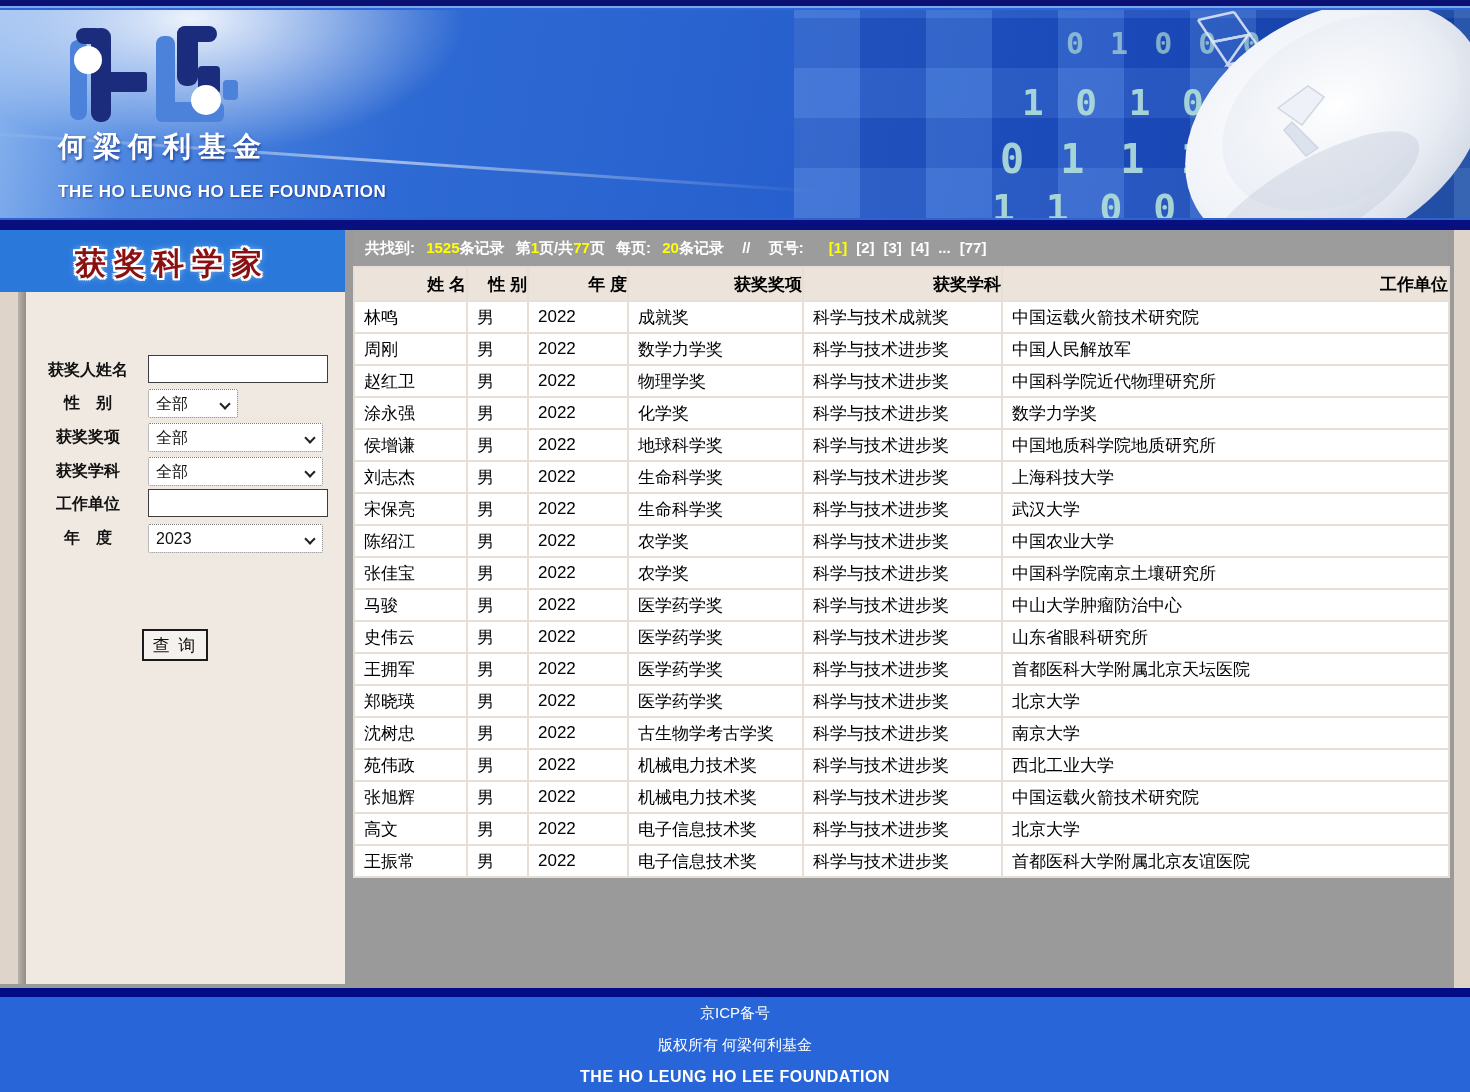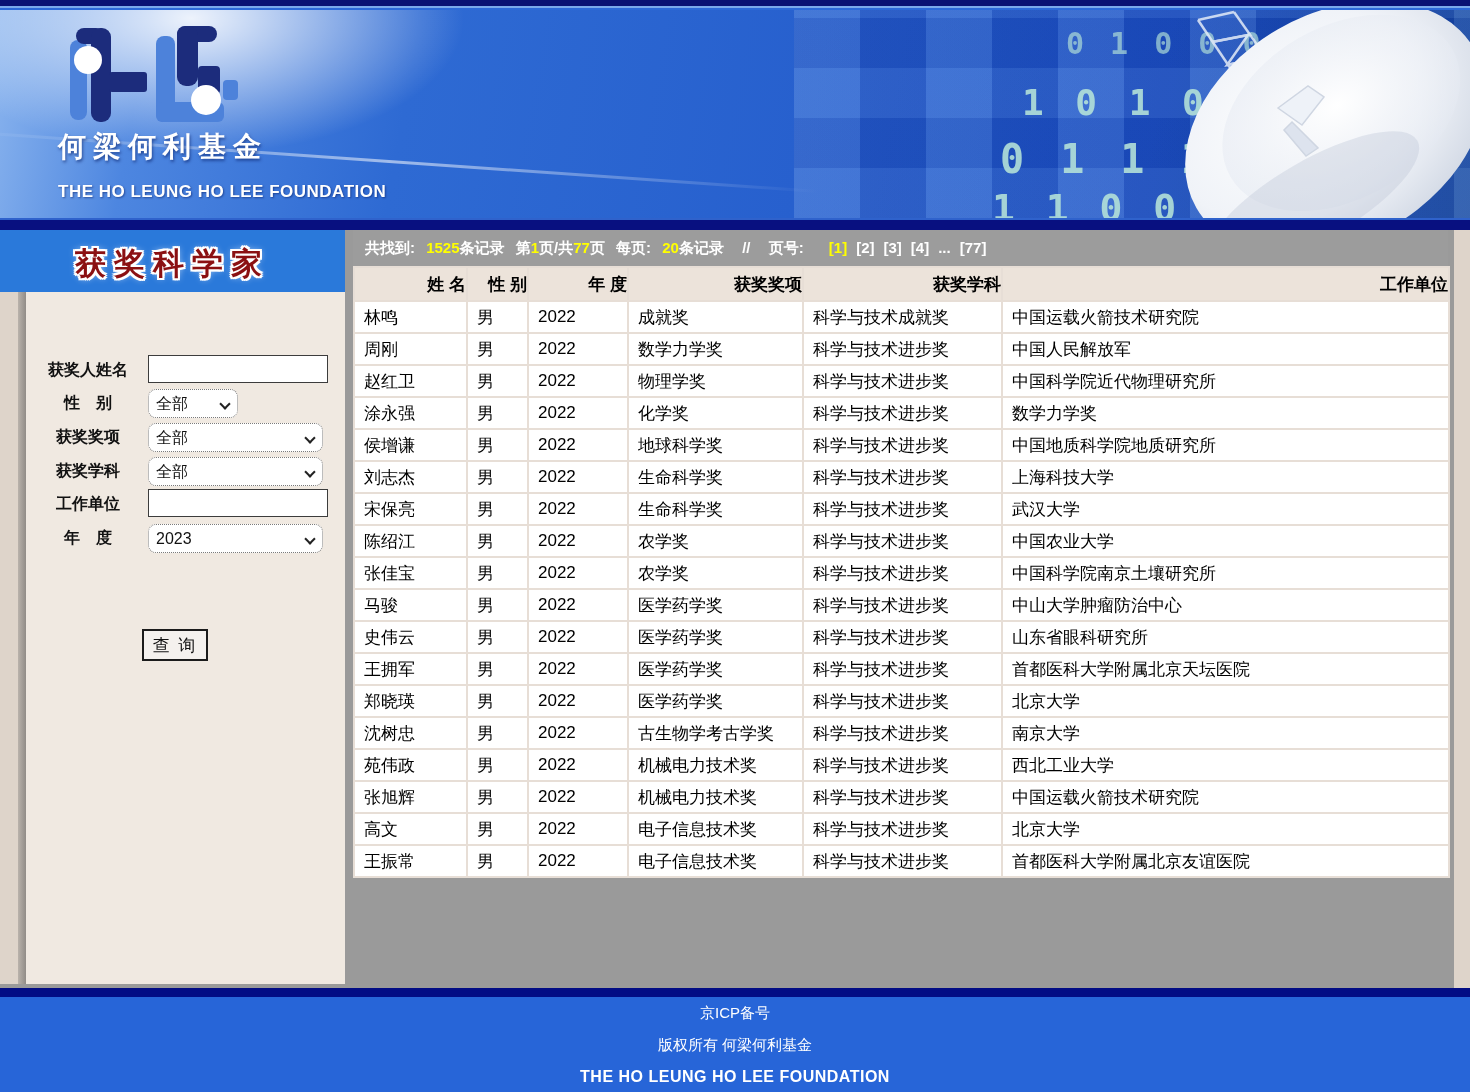--- a/index.html
+++ b/index.html
@@ -63,21 +63,21 @@
                background:linear-gradient(90deg,#b9b2ab,#918c87); }
 
   .form-row { position:absolute; left:26px; width:319px; height:34px; }
   .form-label { position:absolute; left:6px; top:6px; width:112px; text-align:center;
                 font-size:16px; font-weight:bold; color:#111; white-space:nowrap; }
   .txt-input { position:absolute; left:122px; top:1px; width:180px; height:28px; background:#fff;
                border:1px solid #3c3c3c; font-size:16px; padding:0 5px; font-family:inherit; }
   .sel-wrap { position:absolute; left:122px; top:2px; }
   .sel-wrap select { appearance:none; -webkit-appearance:none; background:#fff;
                border:1px dotted #7b7b7b; height:29px; font-size:16px; padding:2px 24px 2px 7px;
-               font-family:inherit; color:#111; border-radius:8px; }
+               font-family:inherit; color:#111; border-radius:2px; }
   .sel-wrap .chev { position:absolute; right:9px; top:11px; width:8px; height:8px;
                border-right:2px solid #222; border-bottom:2px solid #222;
                transform:rotate(45deg); pointer-events:none; }
   .sel-narrow select { width:90px; }
   .sel-wide select { width:175px; }
 
   .search-btn { position:absolute; left:142px; top:293px; width:66px; height:32px;
                 background:#f4f1ee; border:2px solid #1b1b1b; font-size:17px; color:#111;
                 font-family:inherit; letter-spacing:2px; cursor:pointer;margin-top:44px; }
 

